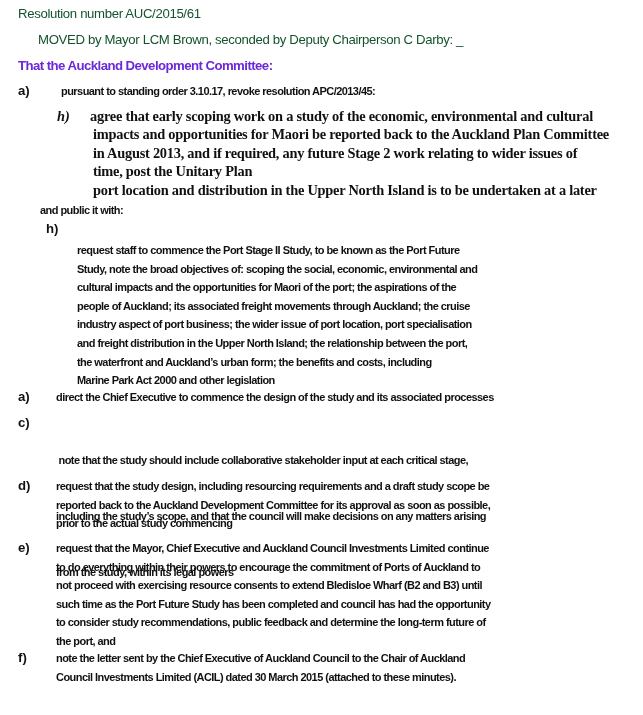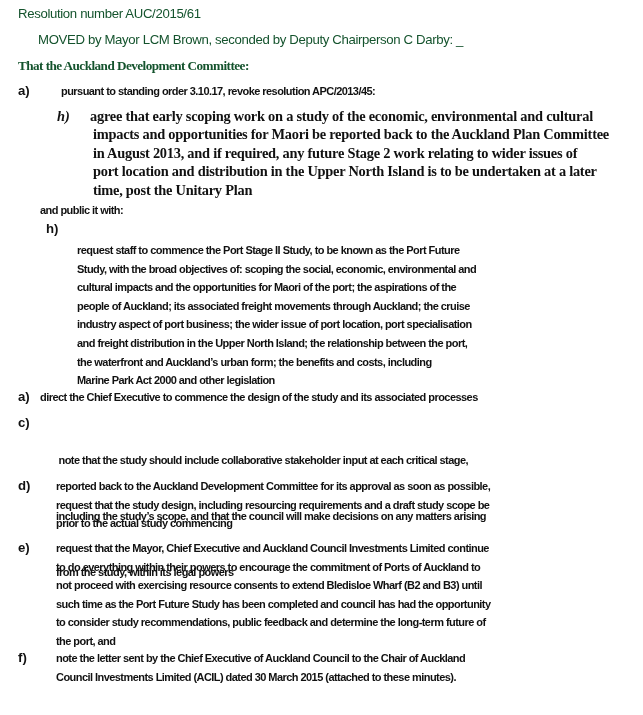--- a/index.html
+++ b/index.html
@@ -16,21 +16,21 @@
       font-family: "Liberation Sans", sans-serif;
     }
     .line {
       position: absolute;
       white-space: nowrap;
       font-size: 13.2px;
       line-height: 19px;
       letter-spacing: -0.35px;
     }
     .normal { font-weight: normal; color: #14532d; }
-    .bold { font-weight: bold; color: #14532d; letter-spacing: -0.55px; font-family: Liberation Serif, serif; }
+    .bold { font-weight: bold; color: #6d28d9; letter-spacing: -0.55px; }
     .block {
       position: absolute;
       font-size: 11px;
       line-height: 18.6px;
       font-weight: bold;
       letter-spacing: -0.55px;
       color: #111;
     }
     .block.serif {
       font-family: "Liberation Serif", serif;
@@ -66,56 +66,56 @@
   <div class="label" style="left:18px; top:82px;">a)</div>
   <div class="block" style="left:61px; top:82px;">
     <div>pursuant to standing order 3.10.17,  revoke resolution APC/2013/45:</div>
   </div>
 
   <div class="label serif" style="left:57px; top:107px;">h)</div>
   <div class="block serif" style="left:90px; top:107px;">
     <div>agree that early scoping work on a study of the economic, environmental and cultural</div>
     <div style="padding-left:3px;">impacts and opportunities for Maori be reported back to the Auckland Plan Committee</div>
     <div style="padding-left:3px;">in August 2013, and if required, any future Stage 2 work relating to wider issues of</div>
+    <div style="padding-left:3px;">time, post the Unitary Plan</div>
     <div style="padding-left:3px;">port location and distribution in the Upper North Island is to be undertaken at a later</div>
-    <div style="padding-left:3px;">time, post the Unitary Plan</div>
   </div>
 
   <div class="block" style="left:40px; top:201px;">
     <div>and public it with:</div>
   </div>
 
   <div class="label" style="left:46px; top:220px;">h)</div>
   <div class="block" style="left:77px; top:220px;margin-top:21px;">
     <div>request staff to commence the Port Stage II Study, to be known as the Port Future</div>
-    <div>Study, with the broad objectives of: scoping the social, economic, environmental and</div>
+    <div>Study, note the broad objectives of: scoping the social, economic, environmental and</div>
     <div>cultural impacts and the opportunities for Maori  of the port; the aspirations of the</div>
     <div>people of Auckland; its associated freight movements through Auckland; the cruise</div>
     <div>industry aspect of port business; the wider issue of port location, port specialisation</div>
     <div>and freight distribution in the Upper North Island; the relationship between the port,</div>
     <div>the waterfront and Auckland’s urban  form; the benefits and costs, including</div>
     <div>Marine Park Act 2000  and other legislation</div>
   </div>
 
   <div class="label" style="left:18px; top:388px;">a)</div>
-  <div class="block" style="left:40px; top:388px;">
+  <div class="block" style="left:56px; top:388px;">
     <div>direct the Chief Executive to commence the design of the study and its associated processes</div>
   </div>
 
   <div class="label" style="left:18px; top:414px;">c)</div>
   <div class="block" style="left:56px; top:414px; white-space:pre;">
     <div> note that the study should include collaborative stakeholder input at each critical stage,</div>
     <div>including the study’s scope, and that the council will make decisions on any matters arising</div>
     <div>from the study, within its legal powers</div>
   </div>
 
   <div class="label" style="left:18px; top:477px;">d)</div>
   <div class="block" style="left:56px; top:477px;">
+    <div>request that the study design, including resourcing requirements and a draft study scope be</div>
     <div>reported back to the Auckland Development Committee for its approval as soon as possible,</div>
-    <div>request that the study design, including resourcing requirements and a draft study scope be</div>
     <div>prior to the actual study commencing</div>
   </div>
 
   <div class="label" style="left:18px; top:539px;">e)</div>
   <div class="block" style="left:56px; top:539px;">
     <div>request that the Mayor, Chief Executive and Auckland Council Investments Limited continue</div>
     <div>to do everything within their powers to encourage the commitment of Ports of Auckland to</div>
     <div>not proceed with exercising resource consents to extend Bledisloe Wharf (B2 and B3) until</div>
     <div>such time as the Port Future Study has been completed and council has had the opportunity</div>
     <div>to consider study recommendations, public feedback and determine the long-term future of</div>

